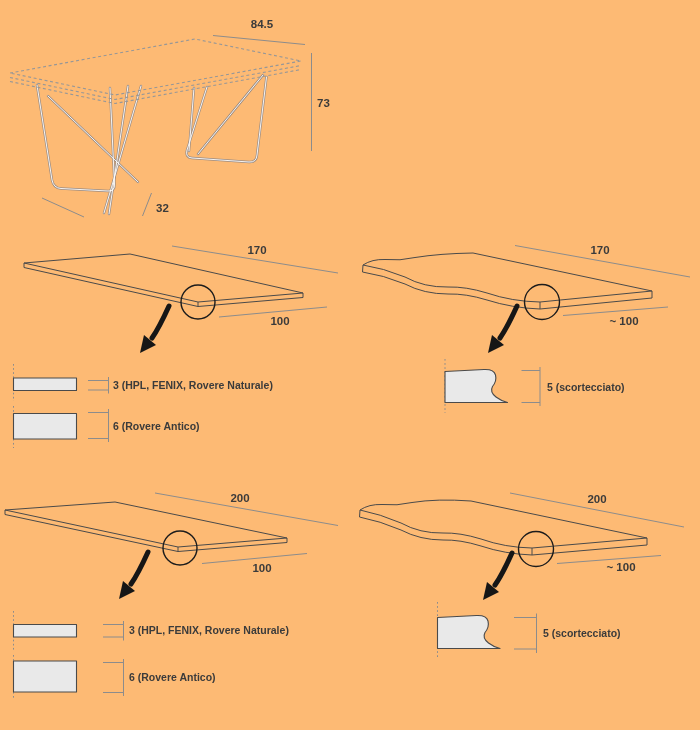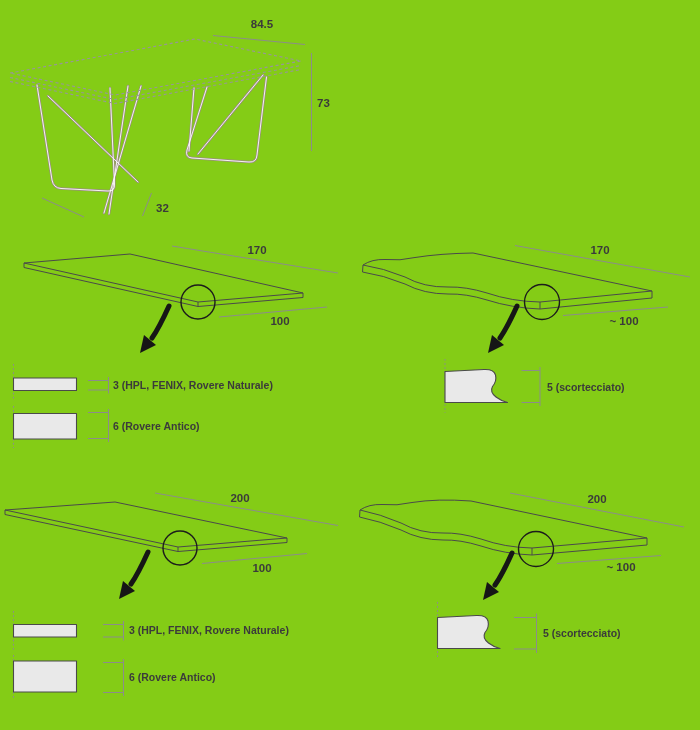--- a/index.html
+++ b/index.html
@@ -1,16 +1,16 @@
 <!DOCTYPE html>
 <html><head>
 <meta charset="utf-8">
 <style>
   html,body{margin:0;padding:0;background:#ffffff;}
-  .page{position:relative;width:700px;height:730px;background:#84cc16;overflow:hidden;}
+  .page{position:relative;width:700px;height:730px;background:#fdba74;overflow:hidden;}
   svg text{font-family:"Liberation Sans",sans-serif;font-weight:bold;fill:#3b3b3b;}
   .t11{font-size:11.5px;}
   .t10{font-size:10.5px;}
   .ln{stroke:#4a4a4a;stroke-width:1;fill:none;stroke-linejoin:round;}
   .dim{stroke:#8c8c8c;stroke-width:1;fill:none;}
   .dash-top{stroke:#979797;stroke-width:1.1;fill:none;stroke-dasharray:3 2.6;stroke-linejoin:round;}
   .dash-s{stroke:#8c8c8c;stroke-width:1;fill:none;stroke-dasharray:1.7 2.4;}
   .sect{fill:#e9e9e9;stroke:#4a4a4a;stroke-width:1.1;stroke-linejoin:round;}
   .circ{stroke:#1c1c1c;stroke-width:1.4;fill:none;}
   .arrow-s{stroke:#161616;stroke-width:5;fill:none;stroke-linecap:round;}

